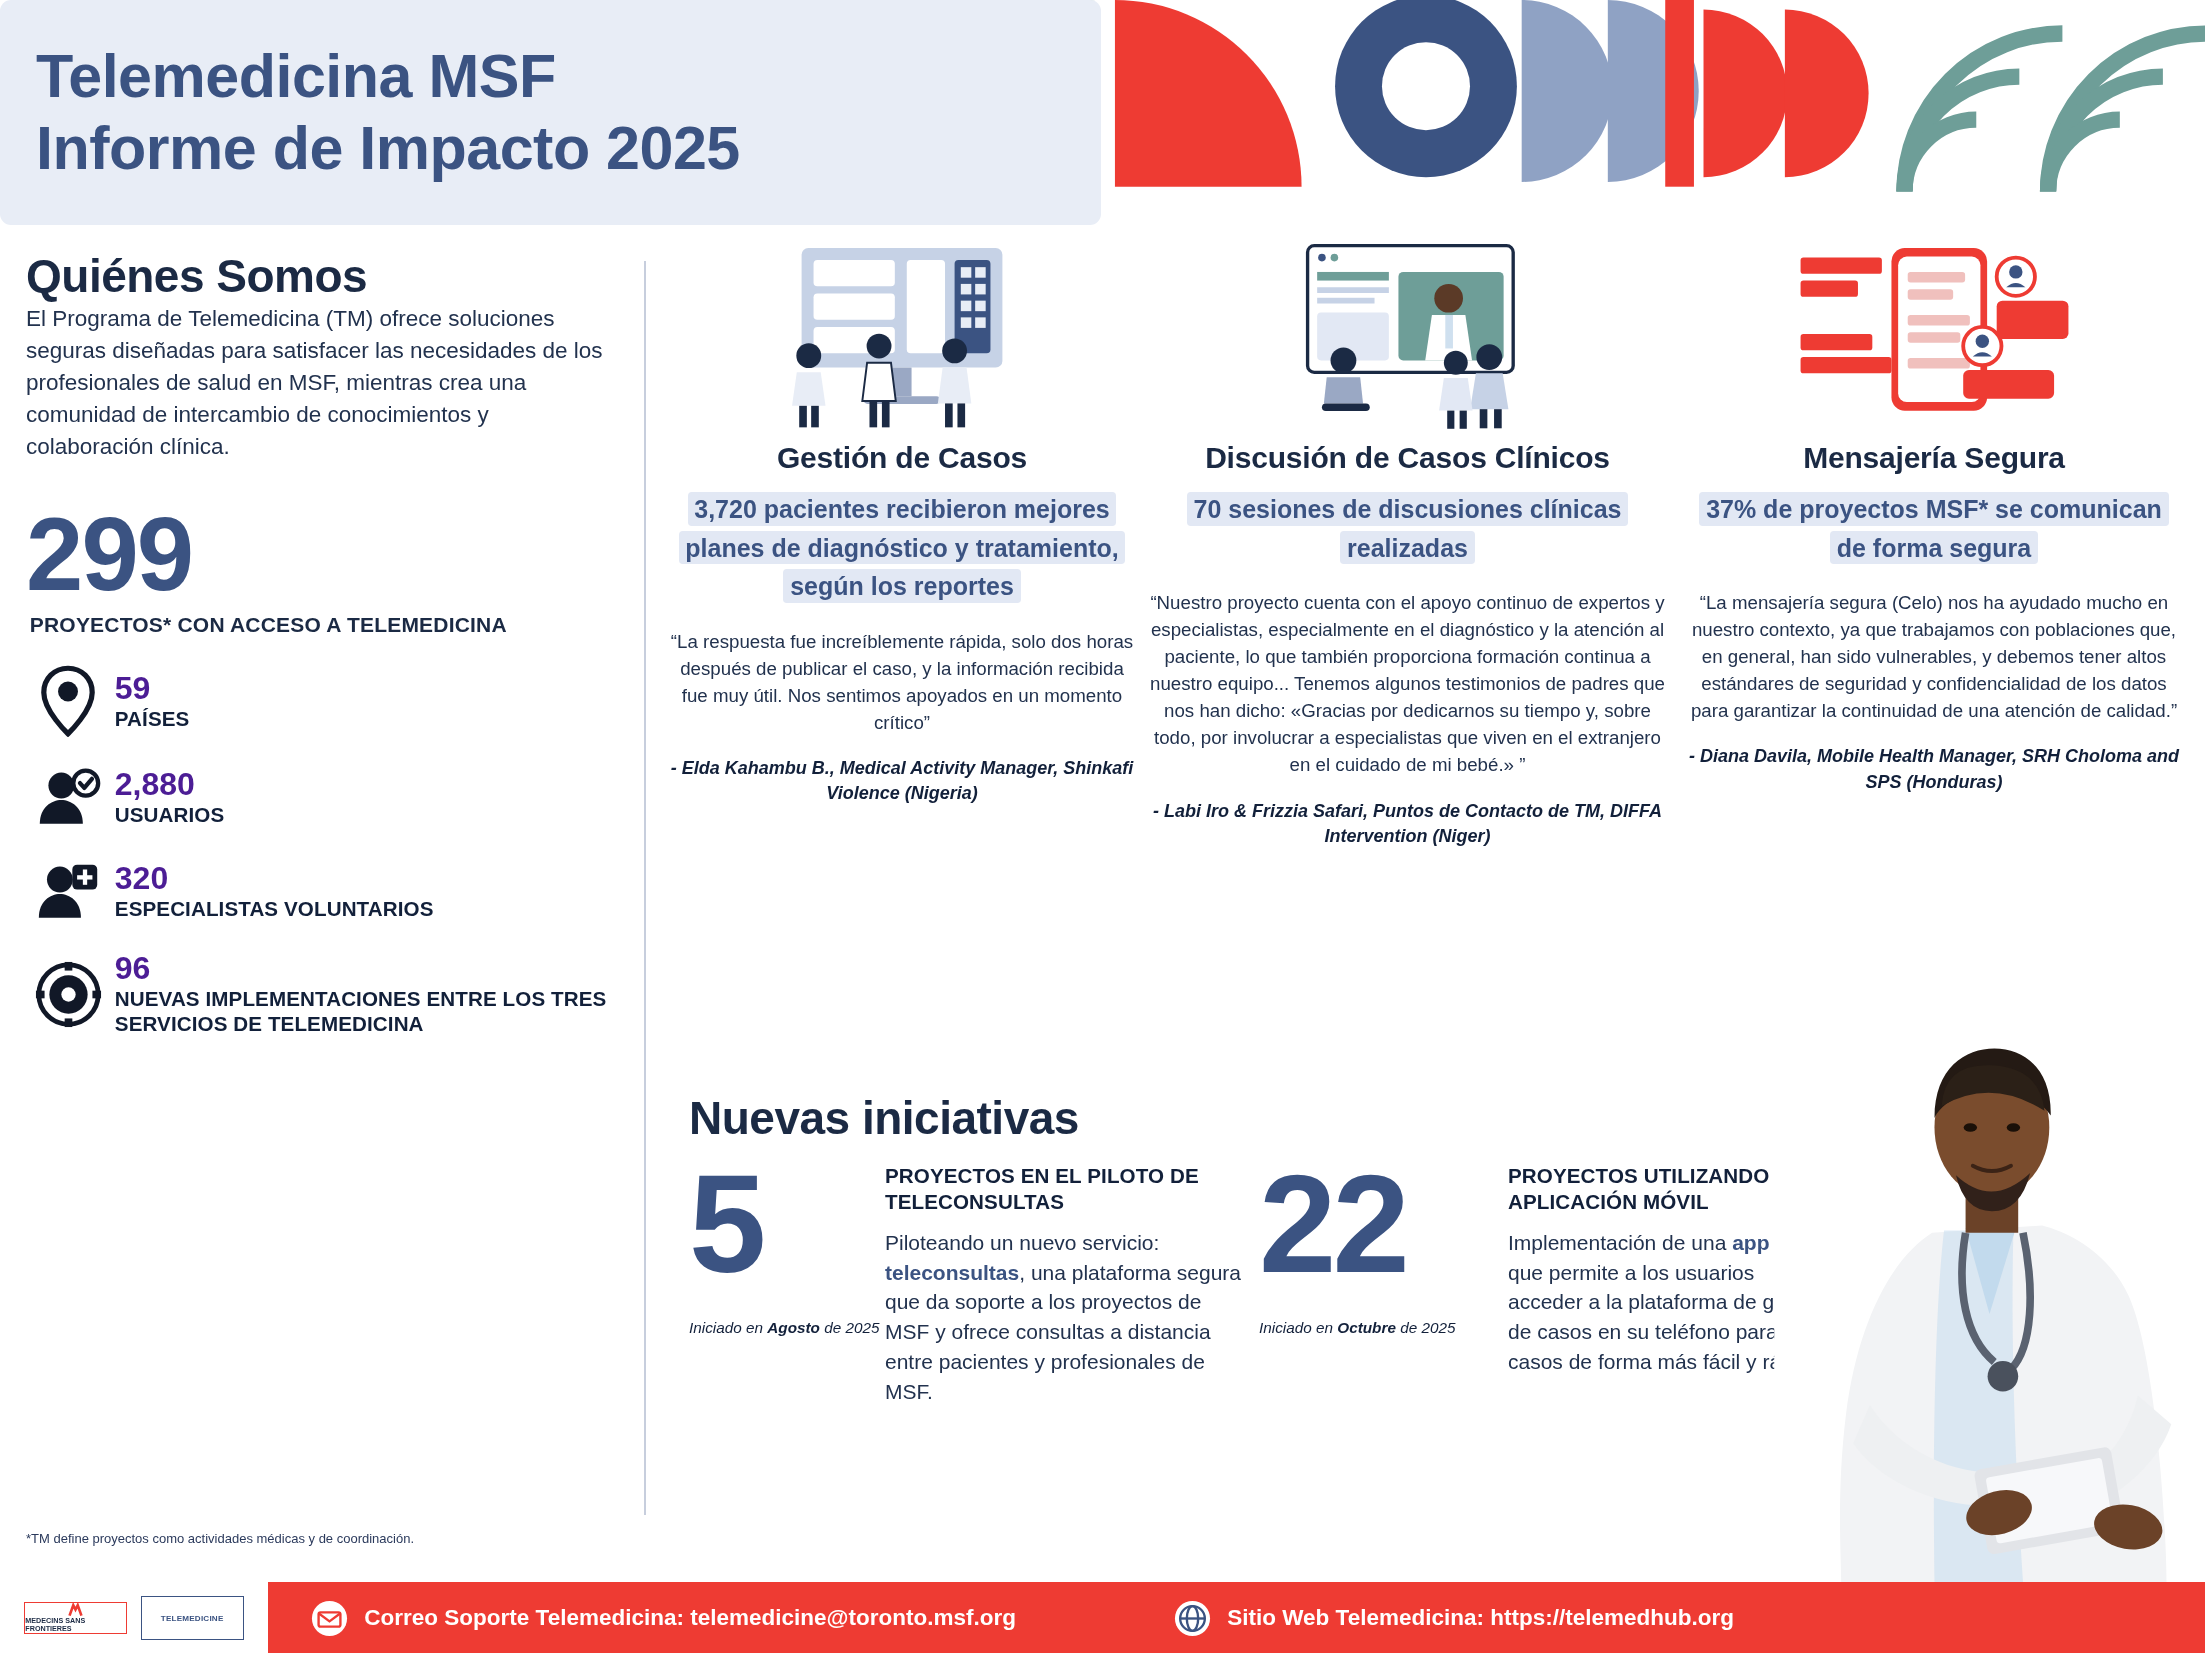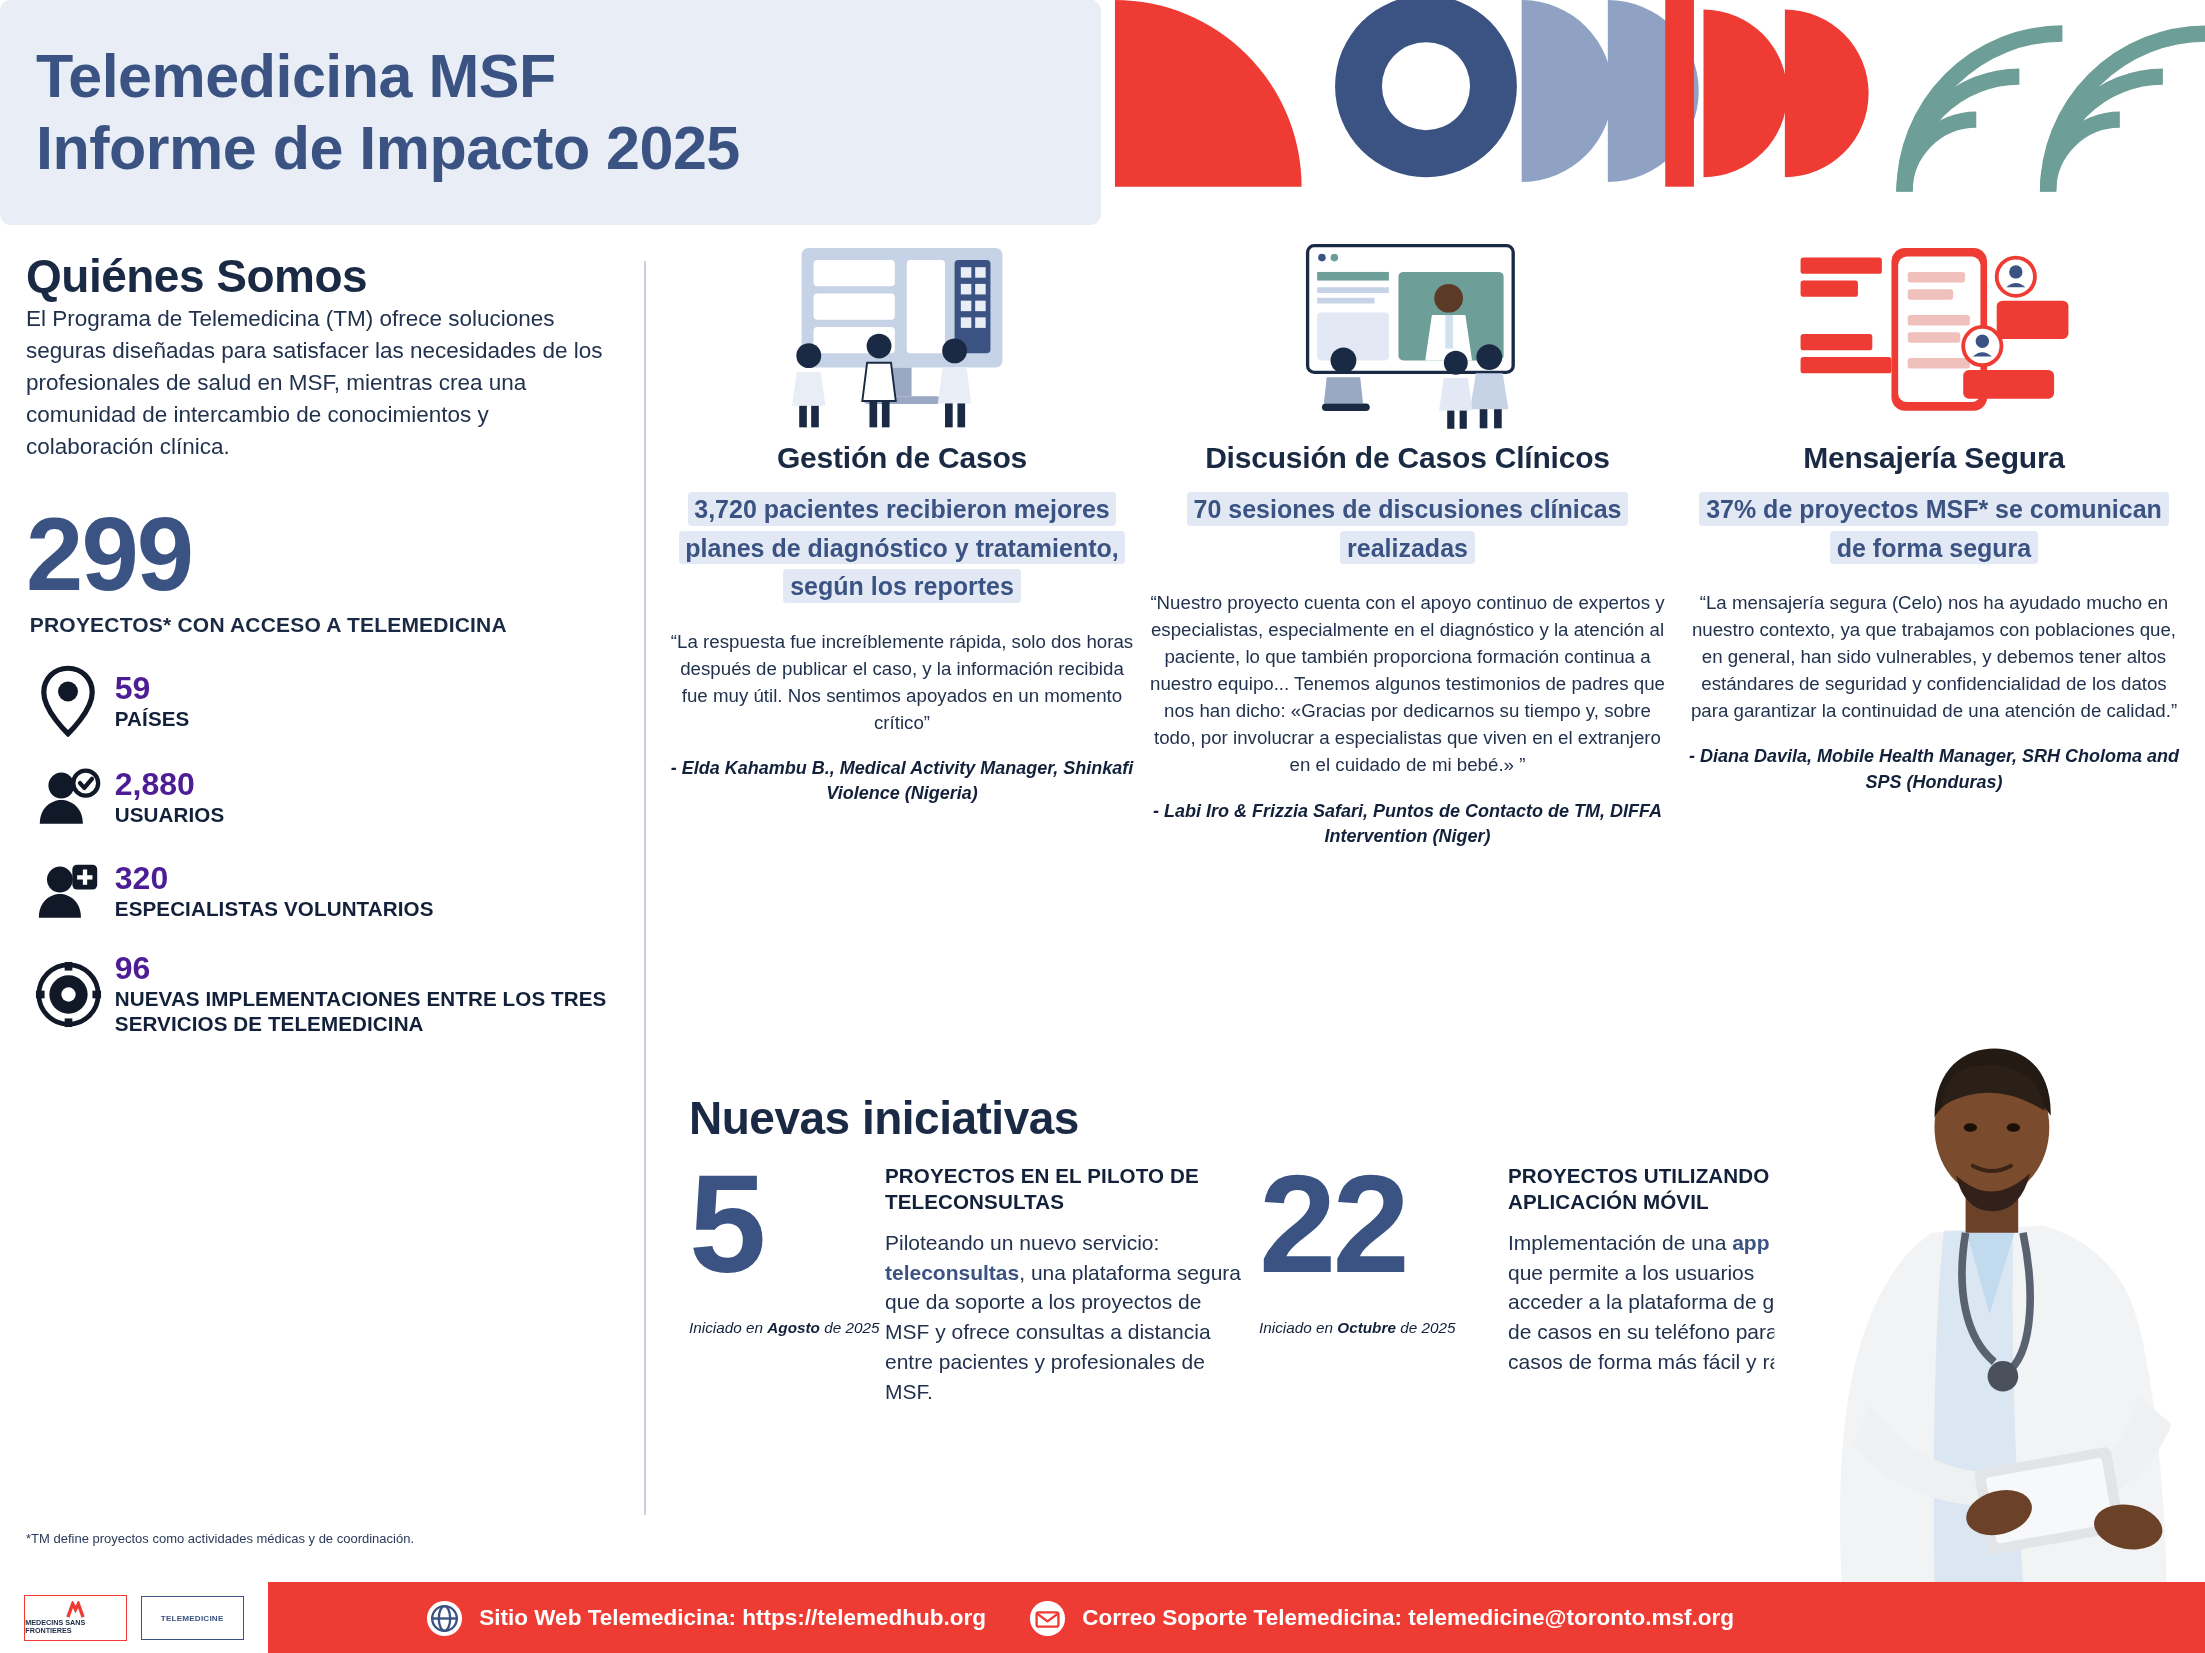--- a/index.html
+++ b/index.html
@@ -125,21 +125,21 @@
   
   .footer {
     position: absolute; left: 0; bottom: 0; width: 2205px; height: 72px;
     background: #ee3b33; display: flex; align-items: center;
   }
   .footer-logos {
     width: 268px; height: 72px; background: #ffffff; display: flex;
     align-items: center; justify-content: center; gap: 13.4px;
   }
   .logo-msf {
-    width: 103px; height: 46px; border: 1.4px solid #ee3b33; background: #fff;
+    width: 103px; height: 32px; border: 1.4px solid #ee3b33; background: #fff;
     display: flex; align-items: center; justify-content: center; flex-direction: column;
     font-size: 7.2px; font-weight: bold; color: #1b2a44; line-height: 1.1;
   }
   .logo-tm {
     width: 103px; height: 44px; border: 1.4px solid #3b5382; background: #fff;
     display: flex; align-items: center; justify-content: center;
     font-size: 8.1px; font-weight: bold; color: #3b5382; letter-spacing: 0.2px;
   }
   .footer-item { display: flex; align-items: center; gap: 16.3px; }
   .footer-item-1 { margin-left: 43px; }
@@ -446,38 +446,38 @@
         <svg width="25" height="18" viewBox="0 0 52 38">
           <path d="M10 34 L20 6 L26 18 L32 6 L42 34" stroke="#ee3b33" stroke-width="7" fill="none"></path>
         </svg>
         <span>MEDECINS SANS FRONTIERES</span>
       </div>
       <div class="logo-tm">
         <span>TELEMEDICINE</span>
       </div>
     </div>
 
+    <div class="footer-item footer-item-1">
+      <div class="f-icon">
+        <svg width="37" height="37" viewBox="0 0 78 78">
+          <circle cx="39" cy="39" r="37" fill="#ffffff"></circle>
+          <rect x="16" y="26" width="46" height="30" rx="4" fill="none" stroke="#ee3b33" stroke-width="5"></rect>
+          <path d="M16 28 L39 45 L62 28" fill="none" stroke="#ee3b33" stroke-width="5"></path>
+        </svg>
+      </div>
+      <div class="footer-text">Correo Soporte Telemedicina: telemedicine@toronto.msf.org</div>
+    </div>
+
     <div class="footer-item footer-item-2">
       <div class="f-icon">
         <svg width="37" height="37" viewBox="0 0 78 78">
           <circle cx="39" cy="39" r="37" fill="#ffffff"></circle>
           <circle cx="39" cy="39" r="26" fill="none" stroke="#3b5382" stroke-width="5"></circle>
           <ellipse cx="39" cy="39" rx="12" ry="26" fill="none" stroke="#3b5382" stroke-width="5"></ellipse>
           <path d="M14 39 H64" stroke="#3b5382" stroke-width="5"></path>
         </svg>
       </div>
       <div class="footer-text">Sitio Web Telemedicina: https://telemedhub.org</div>
     </div>
-
-    <div class="footer-item footer-item-1">
-      <div class="f-icon">
-        <svg width="37" height="37" viewBox="0 0 78 78">
-          <circle cx="39" cy="39" r="37" fill="#ffffff"></circle>
-          <rect x="16" y="26" width="46" height="30" rx="4" fill="none" stroke="#ee3b33" stroke-width="5"></rect>
-          <path d="M16 28 L39 45 L62 28" fill="none" stroke="#ee3b33" stroke-width="5"></path>
-        </svg>
-      </div>
-      <div class="footer-text">Correo Soporte Telemedicina: telemedicine@toronto.msf.org</div>
-    </div>
   </div>
 
 </div>
 
 
 </body></html>

